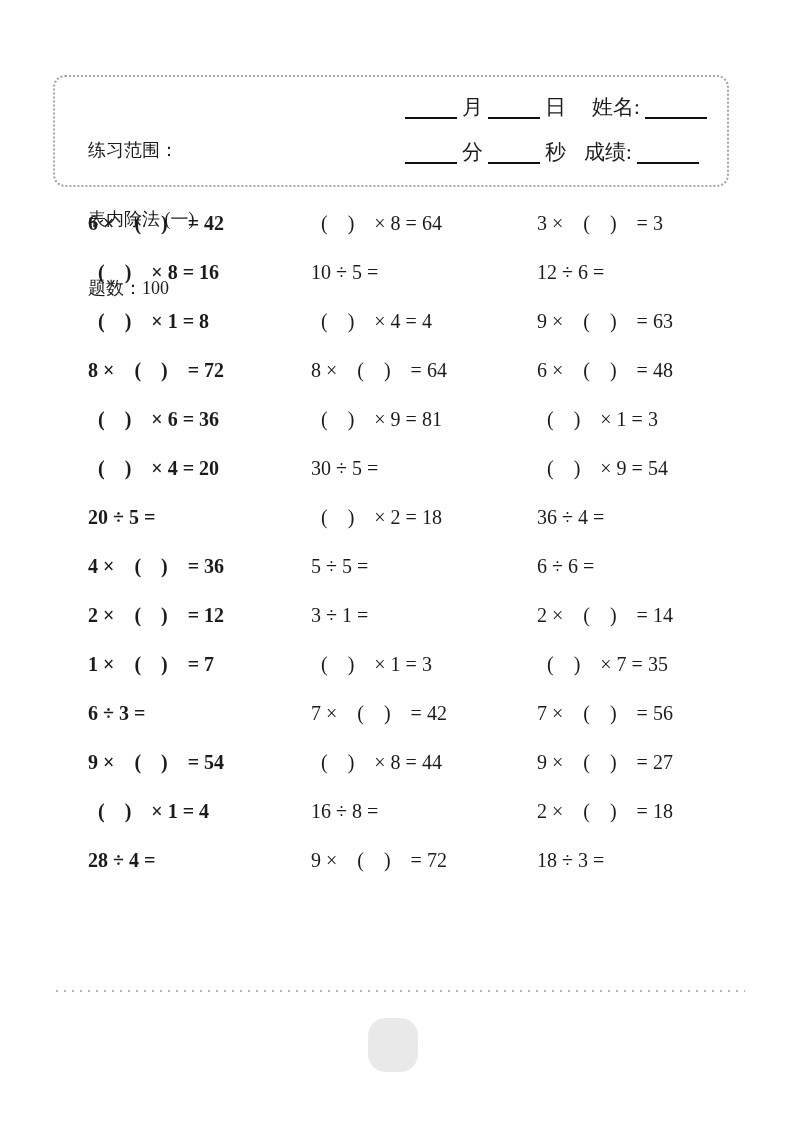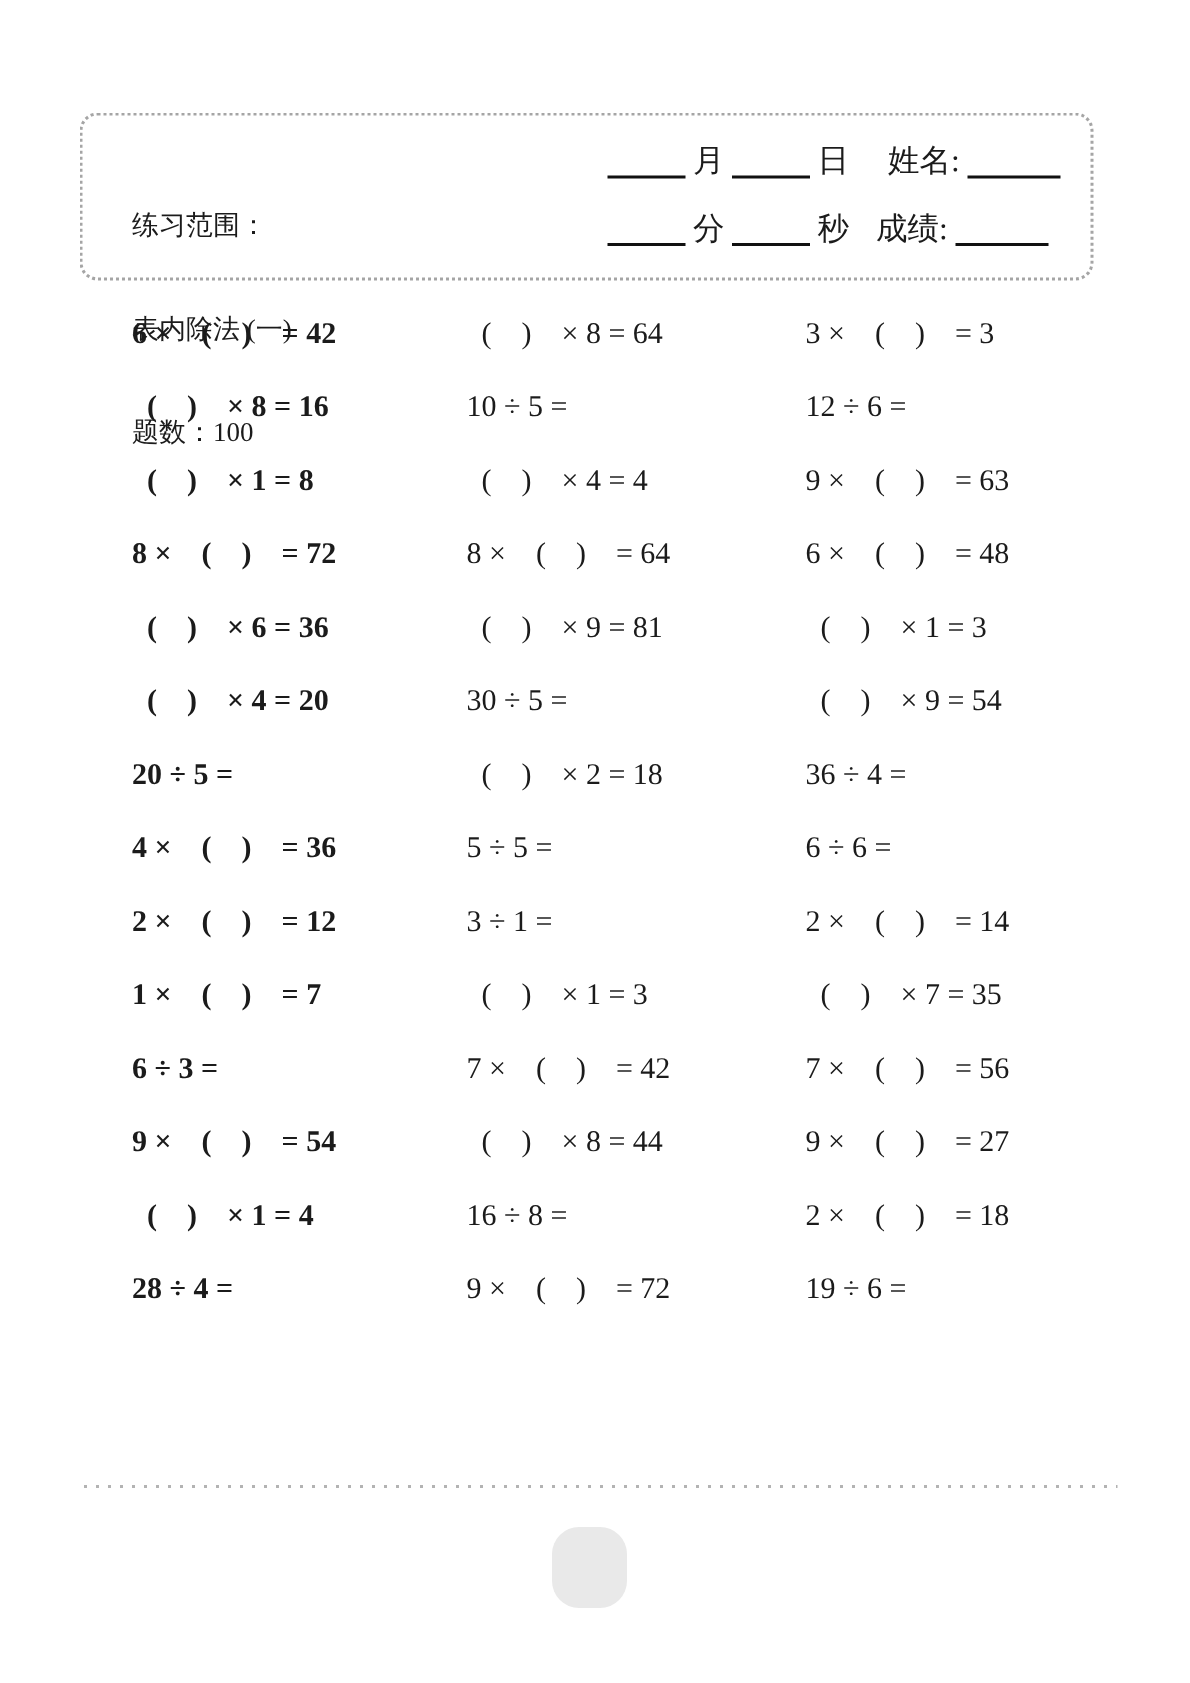--- a/index.html
+++ b/index.html
@@ -167,20 +167,20 @@
       <span class="cell c2">9 ×    (    )    = 27</span>
     </div>
     <div class="prow">
       <span class="cell c0">  (    )    × 1 = 4</span>
       <span class="cell c1">16 ÷ 8 =</span>
       <span class="cell c2">2 ×    (    )    = 18</span>
     </div>
     <div class="prow">
       <span class="cell c0">28 ÷ 4 =</span>
       <span class="cell c1">9 ×    (    )    = 72</span>
-      <span class="cell c2">19 ÷ 6 =</span>
+      <span class="cell c2">18 ÷ 3 =</span>
     </div>
   </div>
 
   <div class="bottom-rule"></div>
   <div class="badge"></div>
 
 </div>
 
 </body></html>

